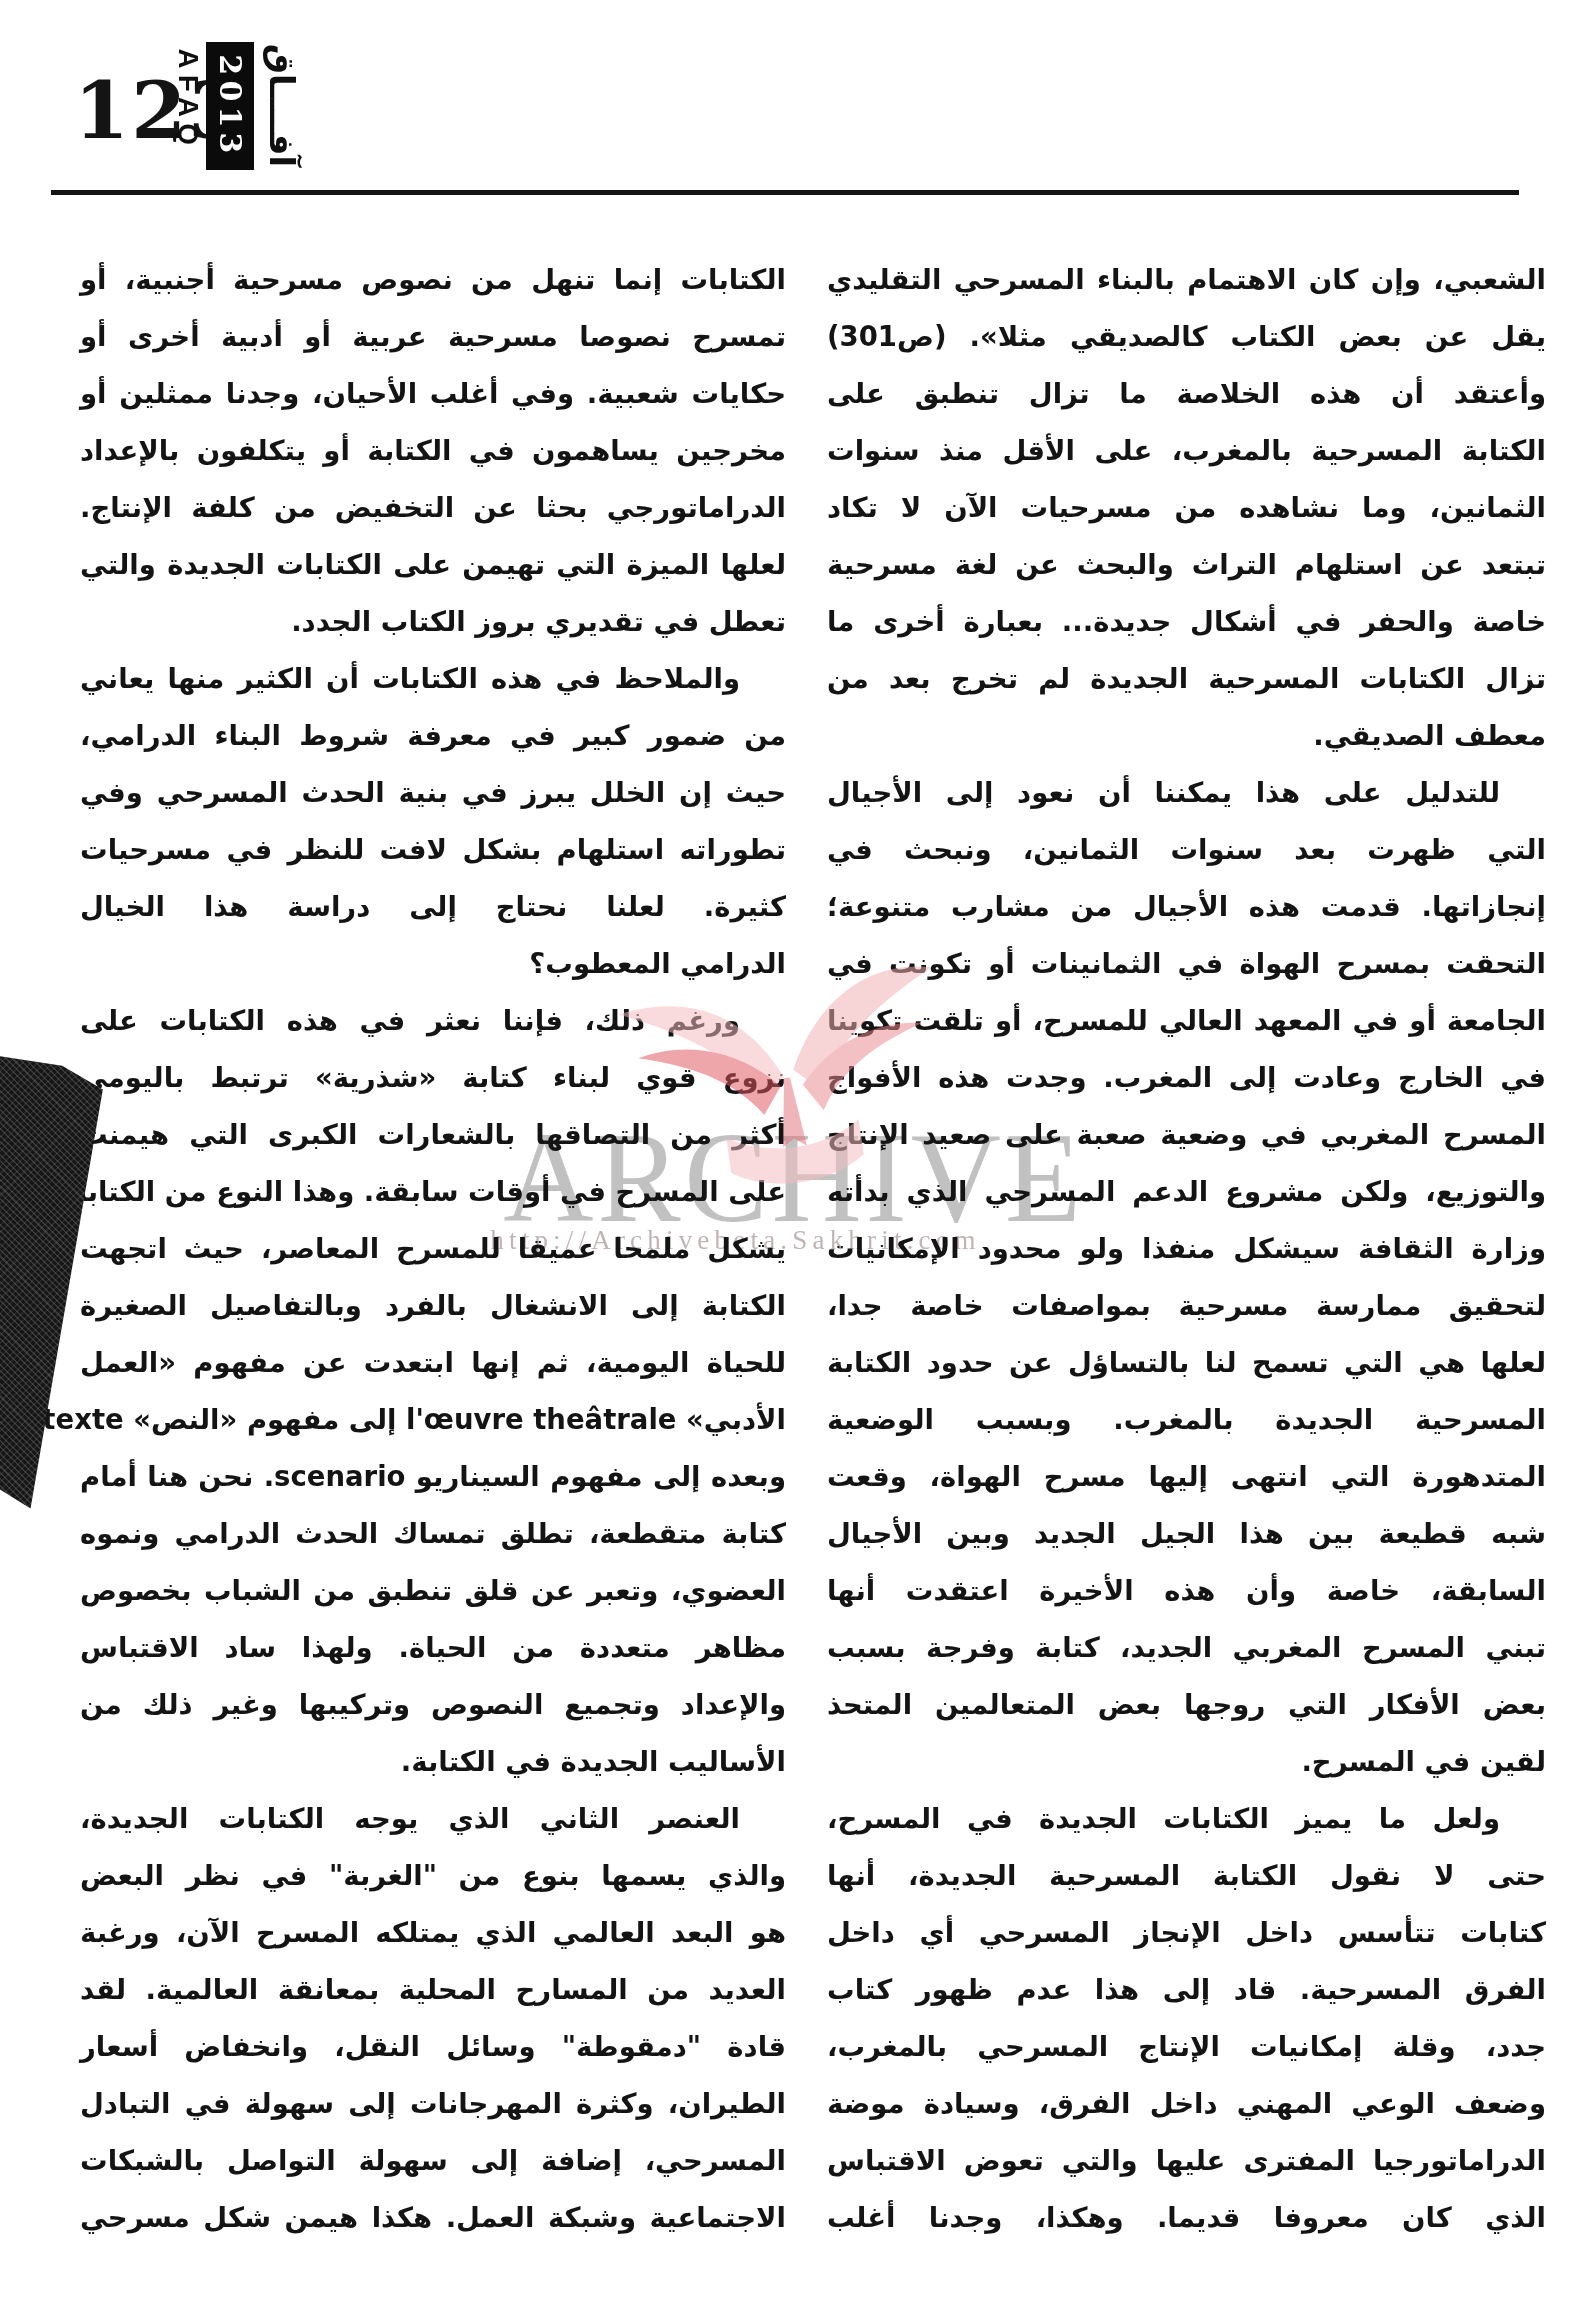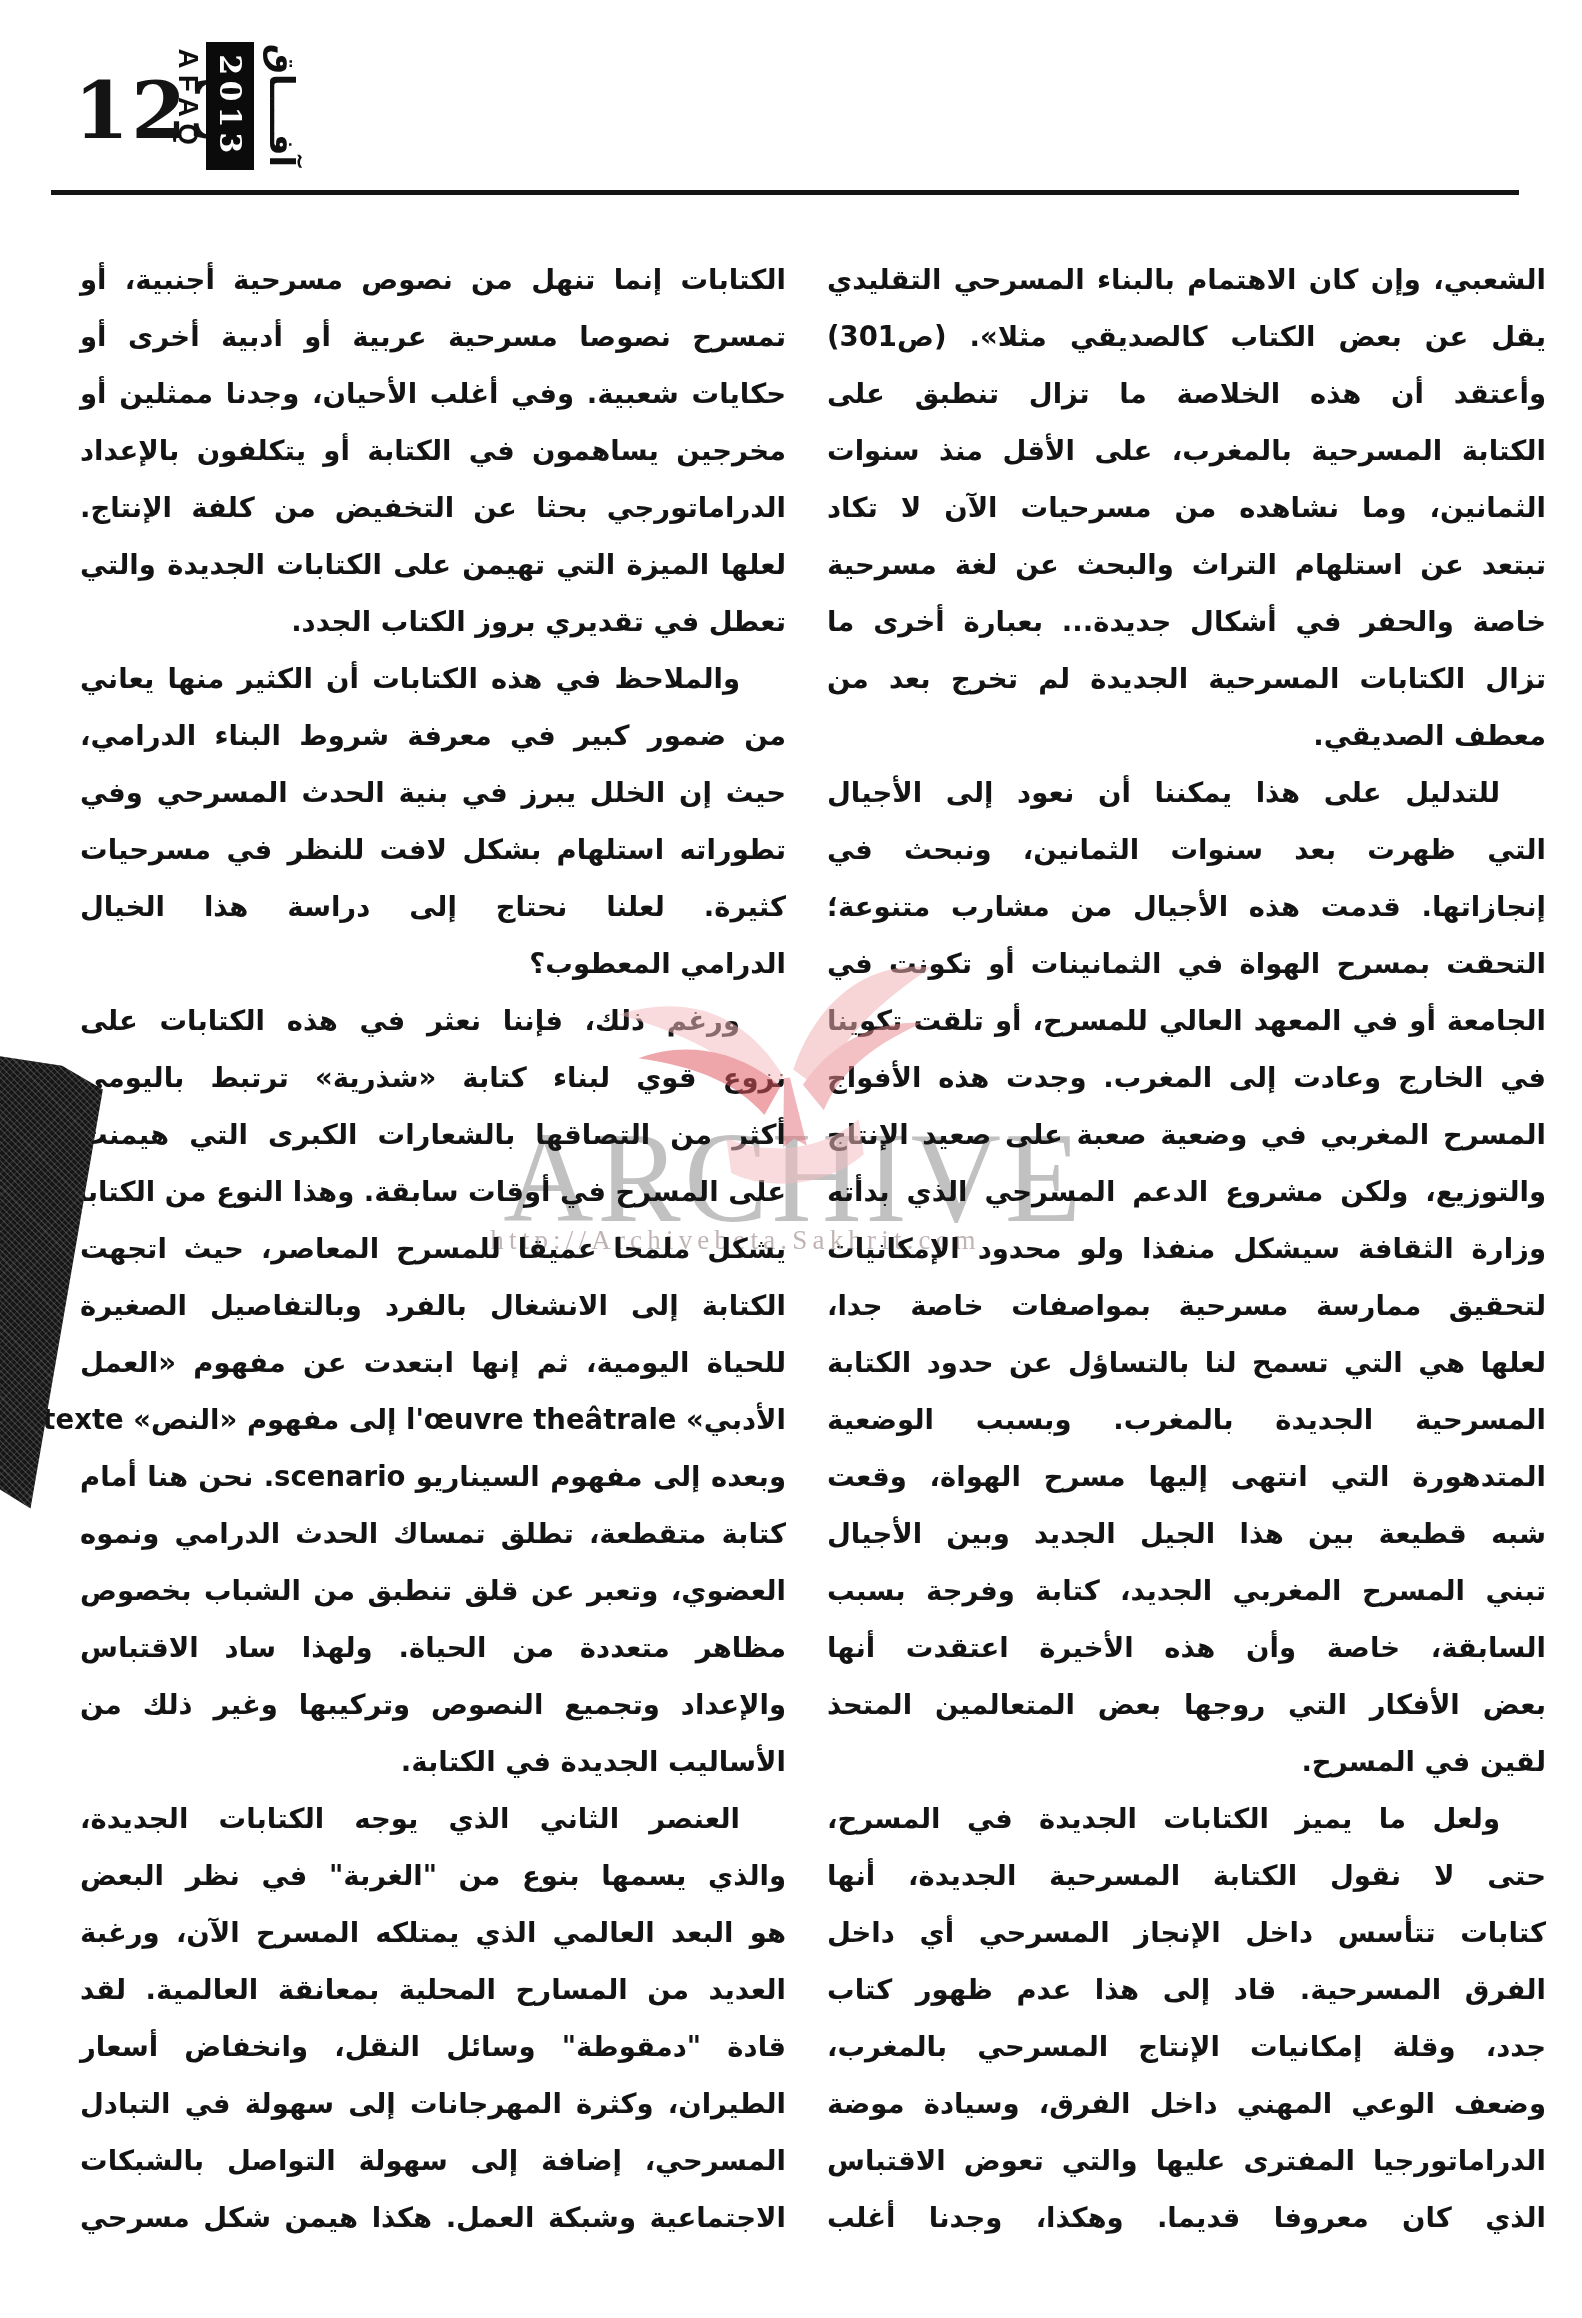--- a/index.html
+++ b/index.html
@@ -107,22 +107,22 @@
       <div class="line">الجامعة أو في المعهد العالي للمسرح، أو تلقت تكوينا</div>
       <div class="line">في الخارج وعادت إلى المغرب. وجدت هذه الأفواج</div>
       <div class="line">المسرح المغربي في وضعية صعبة على صعيد الإنتاج</div>
       <div class="line">والتوزيع، ولكن مشروع الدعم المسرحي الذي بدأته</div>
       <div class="line">وزارة الثقافة سيشكل منفذا ولو محدود الإمكانيات</div>
       <div class="line">لتحقيق ممارسة مسرحية بمواصفات خاصة جدا،</div>
       <div class="line">لعلها هي التي تسمح لنا بالتساؤل عن حدود الكتابة</div>
       <div class="line">المسرحية الجديدة بالمغرب. وبسبب الوضعية</div>
       <div class="line">المتدهورة التي انتهى إليها مسرح الهواة، وقعت</div>
       <div class="line">شبه قطيعة بين هذا الجيل الجديد وبين الأجيال</div>
+      <div class="line">السابقة، خاصة وأن هذه الأخيرة اعتقدت أنها</div>
       <div class="line">تبني المسرح المغربي الجديد، كتابة وفرجة بسبب</div>
-      <div class="line">السابقة، خاصة وأن هذه الأخيرة اعتقدت أنها</div>
       <div class="line">بعض الأفكار التي روجها بعض المتعالمين المتحذ</div>
       <div class="line end">لقين في المسرح.</div>
       <div class="line indent">ولعل ما يميز الكتابات الجديدة في المسرح،</div>
       <div class="line">حتى لا نقول الكتابة المسرحية الجديدة، أنها</div>
       <div class="line">كتابات تتأسس داخل الإنجاز المسرحي أي داخل</div>
       <div class="line">الفرق المسرحية. قاد إلى هذا عدم ظهور كتاب</div>
       <div class="line">جدد، وقلة إمكانيات الإنتاج المسرحي بالمغرب،</div>
       <div class="line">وضعف الوعي المهني داخل الفرق، وسيادة موضة</div>
       <div class="line">الدراماتورجيا المفترى عليها والتي تعوض الاقتباس</div>
       <div class="line">الذي كان معروفا قديما. وهكذا، وجدنا أغلب</div>

